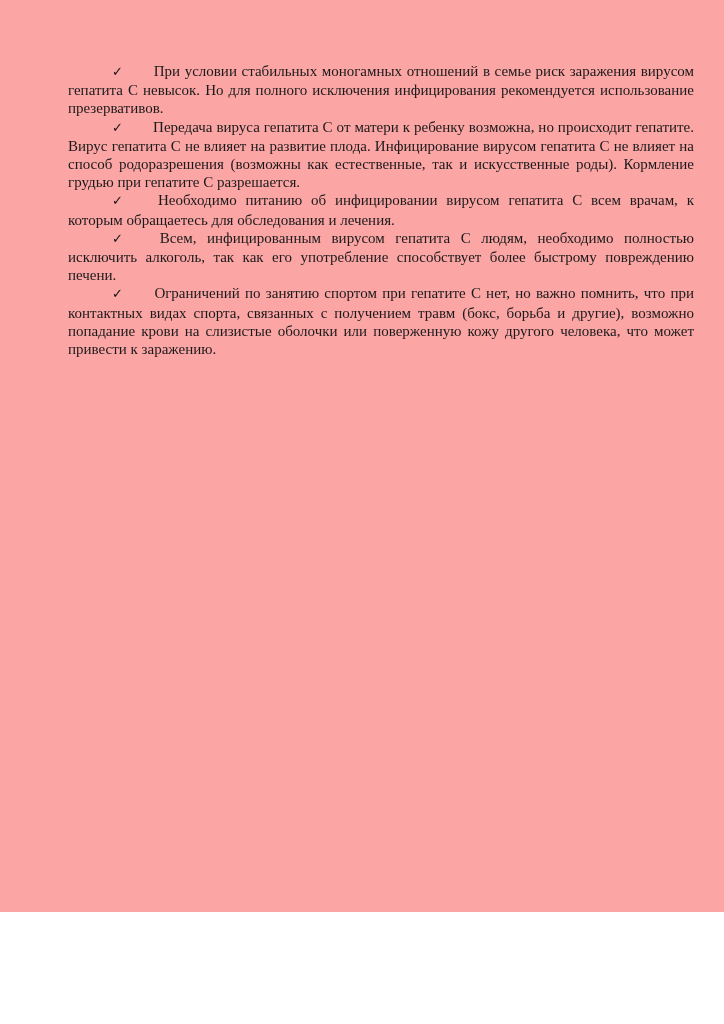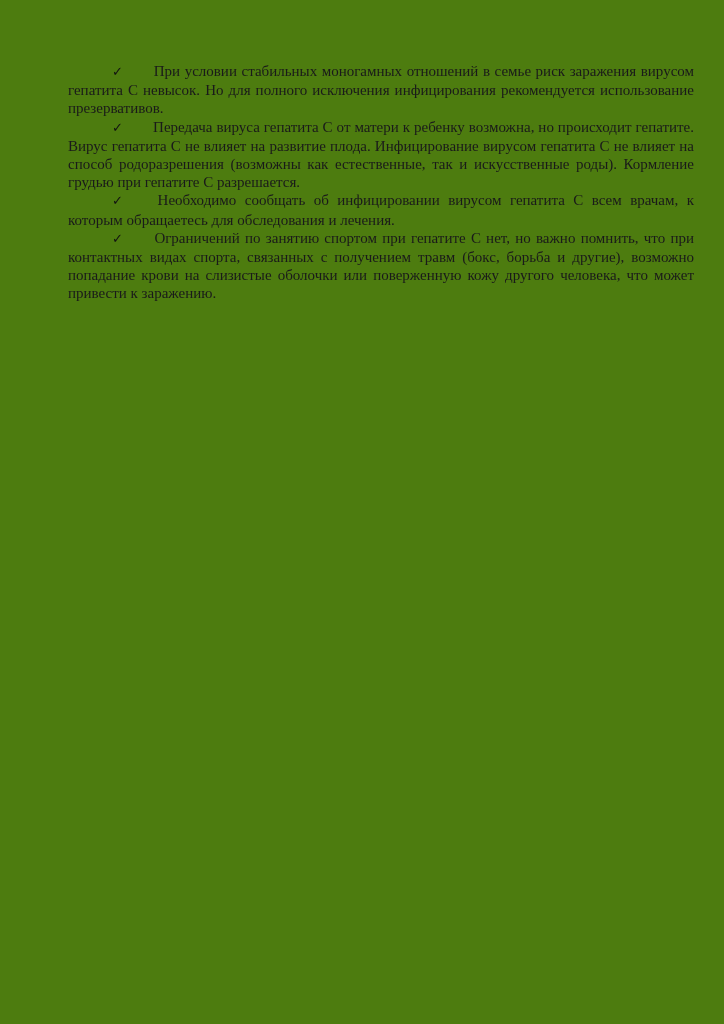--- a/index.html
+++ b/index.html
@@ -3,22 +3,22 @@
 <meta charset="utf-8">
 <style>
   html, body {
     margin: 0;
     padding: 0;
     background: #ffffff;
   }
   .page {
     position: relative;
     width: 724px;
-    height: 1024px;
-    background: #4d7c0f;
+    height: 912px;
+    background: #fca5a5;
     overflow: hidden;
     font-family: "Liberation Serif", "DejaVu Serif", serif;
     color: #1a1a1a;
   }
   .content {
     position: absolute;
     top: 62px;
     left: 68px;
     width: 626px;
   }
@@ -43,20 +43,21 @@
 </head>
 <body>
 
 <div class="page">
   <div class="content">
 
     <p class="para"><span class="check">✓</span><span class="tab"></span><span>При условии стабильных моногамных отношений в семье риск заражения вирусом гепатита С невысок. Но для полного исключения инфицирования рекомендуется использование презервативов.</span></p>
 
     <p class="para"><span class="check">✓</span><span class="tab"></span><span>Передача вируса гепатита С от матери к ребенку возможна, но происходит гепатите. Вирус гепатита С не влияет на развитие плода. Инфицирование вирусом гепатита С не влияет на способ родоразрешения (возможны как естественные, так и искусственные роды). Кормление грудью при гепатите С разрешается.</span></p>
 
-    <p class="para"><span class="check">✓</span><span class="tab"></span><span>Необходимо сообщать об инфицировании вирусом гепатита С всем врачам, к которым обращаетесь для обследования и лечения.</span></p>
+    <p class="para"><span class="check">✓</span><span class="tab"></span><span>Необходимо питанию об инфицировании вирусом гепатита С всем врачам, к которым обращаетесь для обследования и лечения.</span></p>
 
+    <p class="para"><span class="check">✓</span><span class="tab"></span><span>Всем, инфицированным вирусом гепатита С людям, необходимо полностью исключить алкоголь, так как его употребление способствует более быстрому повреждению печени.</span></p>
 
 
     <p class="para"><span class="check">✓</span><span class="tab"></span><span>Ограничений по занятию спортом при гепатите С нет, но важно помнить, что при контактных видах спорта, связанных с получением травм (бокс, борьба и другие), возможно попадание крови на слизистые оболочки или поверженную кожу другого человека, что может привести к заражению.</span></p>
 
   </div>
 </div>
 
 </body></html>

